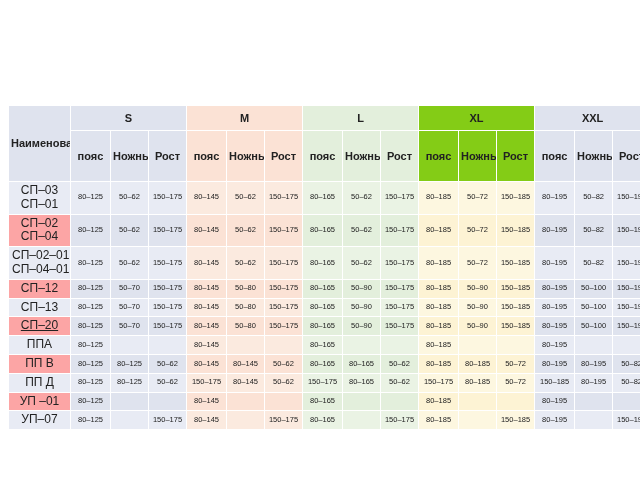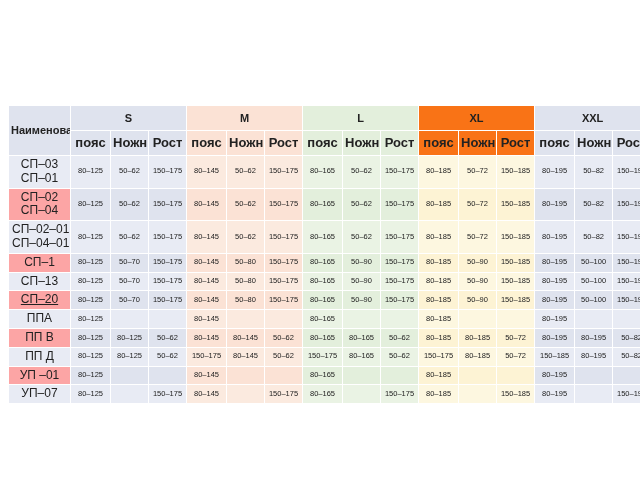--- a/index.html
+++ b/index.html
@@ -34,41 +34,41 @@
   }
   
   tr.group-row th {
     font-weight: bold;
     font-size: 11px;
     height: 22px;
     padding: 1px 2px;
   }
   tr.sub-row th {
     font-weight: bold;
-    font-size: 13px;
+    font-size: 11px;
     height: 22px;
-    padding: 1px 2px;
+    padding: 14px 2px;
   }
   th.corner {
     font-weight: bold;
     font-size: 7.5px;
     white-space: normal;
     line-height: 1.25;
     background: #dfe3ee;
   }
   td.name {
     white-space: normal;
     line-height: 1.2;
     font-size: 12px;
   }
   
   .g-s    { background: #dfe3ee; }
   .g-m    { background: #fbe2d5; }
   .g-l    { background: #e3efdc; }
-  .g-xl   { background: #f97316; margin-left: 43px; }
+  .g-xl   { background: #84cc16; margin-left: 43px; }
   .g-xxl  { background: #dfe3ee; }
 
   .b-s    { background: #e8ebf4; }
   .b-m    { background: #fbeadf; }
   .b-l    { background: #eaf3e4; }
   .b-xl   { background: #fdf7e0; }
   .b-xxl  { background: #e8ebf4; }
   .b-name { background: #e8ebf4; }
 
   .r-alt .b-s, .r-alt .b-xxl { background: #dfe3ee; }
@@ -178,21 +178,21 @@
           <td class="b-l">50–62</td>
           <td class="b-l">150–175</td>
           <td class="b-xl">80–185</td>
           <td class="b-xl">50–72</td>
           <td class="b-xl">150–185</td>
           <td class="b-xxl">80–195</td>
           <td class="b-xxl">50–82</td>
           <td class="b-xxl">150–195</td>
         </tr>
         <tr class="r-alt">
-          <td class="name b-name">СП–1</td>
+          <td class="name b-name">СП–12</td>
           <td class="b-s">80–125</td>
           <td class="b-s">50–70</td>
           <td class="b-s">150–175</td>
           <td class="b-m">80–145</td>
           <td class="b-m">50–80</td>
           <td class="b-m">150–175</td>
           <td class="b-l">80–165</td>
           <td class="b-l">50–90</td>
           <td class="b-l">150–175</td>
           <td class="b-xl">80–185</td>

